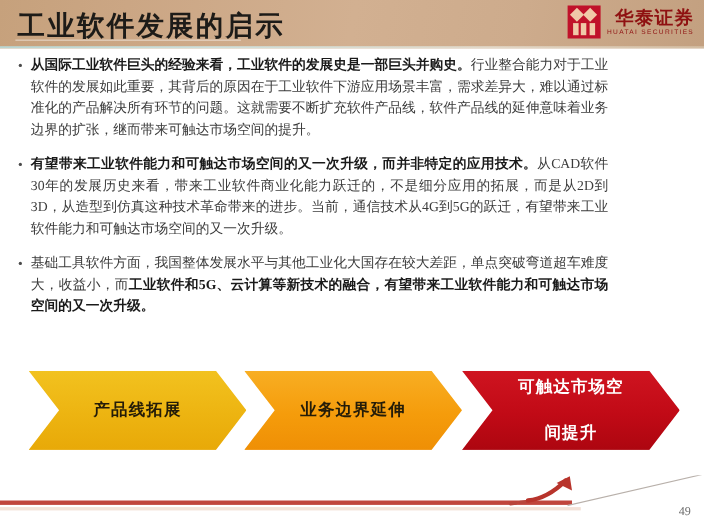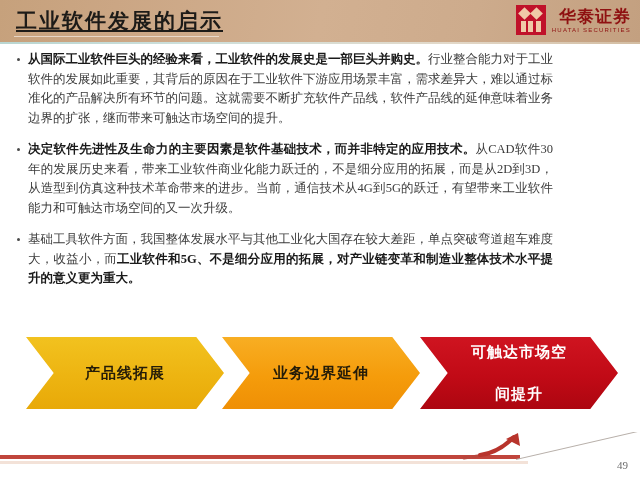--- a/index.html
+++ b/index.html
@@ -30,26 +30,25 @@
     left: 0; bottom: 0;
     width: 640px; height: 2px;
     background: linear-gradient(90deg, #b7dfe0 0%, #cde9ea 30%, #e6e0d3 70%, #d6c2a8 100%);
     opacity: .85;
   }
   .header-title {
     position: absolute;
     left: 16px;
     top: 7px;
     font-family: "Liberation Serif", "DejaVu Serif", serif;
-    font-size: 21px;
+    font-size: 25px;
     font-weight: bold;
     color: #1d1b18;
     letter-spacing: 2px;
     white-space: nowrap;
-    text-decoration: underline;
   }
   .title-rule {
     position: absolute;
     left: 14px;
     top: 36px;
     width: 205px;
     height: 1px;
     background: rgba(255,255,255,0.55);
   }
 
@@ -257,26 +256,26 @@
 
 <div class="content">
 
   <div class="para">
     <span class="bullet"></span>
     <b>从国际工业软件巨头的经验来看，工业软件的发展史是一部巨头并购史。</b><span>行业整合能力对于工业软件的发展如此重要，其背后的原因在于工业软件下游应用场景丰富，需求差异大，难以通过标准化的产品解决所有环节的问题。这就需要不断扩充软件产品线，软件产品线的延伸意味着业务边界的扩张，继而带来可触达市场空间的提升。</span>
   </div>
 
   <div class="para">
     <span class="bullet"></span>
-    <b>决定软件先进性及生命力的主要因素是软件基础技术，而并非特定的应用技术。</b><span>从CAD软件30年的发展历史来看，带来工业软件商业化能力跃迁的，不是细分应用的拓展，而是从2D到3D，从造型到仿真这种技术革命带来的进步。当前，通信技术从4G到5G的跃迁，有望带来工业软件能力和可触达市场空间的又一次升级。</span>
+    <b>有望带来工业软件能力和可触达市场空间的又一次升级，而并非特定的应用技术。</b><span>从CAD软件30年的发展历史来看，带来工业软件商业化能力跃迁的，不是细分应用的拓展，而是从2D到3D，从造型到仿真这种技术革命带来的进步。当前，通信技术从4G到5G的跃迁，有望带来工业软件能力和可触达市场空间的又一次升级。</span>
   </div>
 
   <div class="para">
     <span class="bullet"></span>
-    <span>基础工具软件方面，我国整体发展水平与其他工业化大国存在较大差距，单点突破弯道超车难度大，收益小，而</span><b>工业软件和5G、不是细分应用的拓展，对产业链变革和制造业整体技术水平提升的意义更为重大。</b>
+    <span>基础工具软件方面，我国整体发展水平与其他工业化大国存在较大差距，单点突破弯道超车难度大，收益小，而</span><b>工业软件和5G、云计算等新技术的融合，有望带来工业软件能力和可触达市场空间的又一次升级。</b>
   </div>
 
 </div>
 
 <div class="chevrons">
   <div class="chev chev-1">
     <span>产品线拓展</span>
   </div>
   <div class="chev chev-2">
     <span>业务边界延伸</span>

